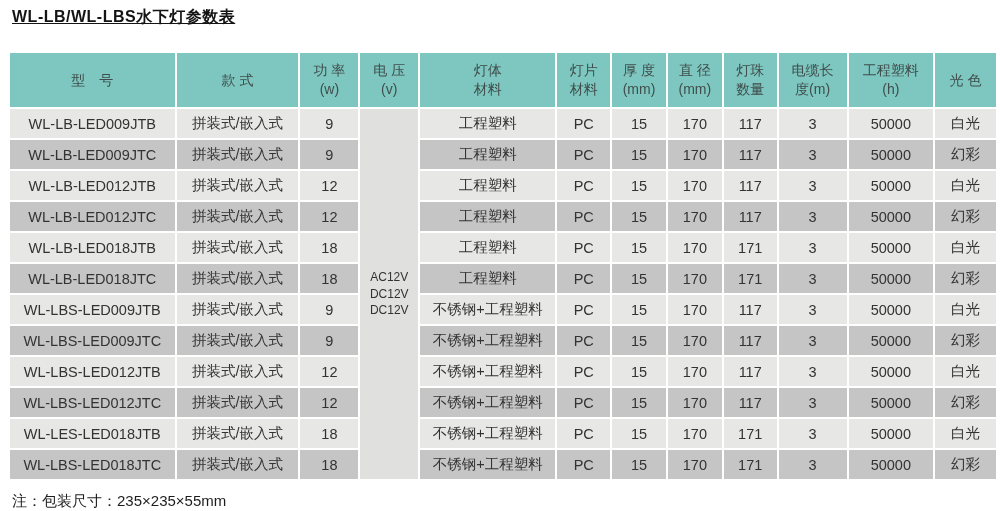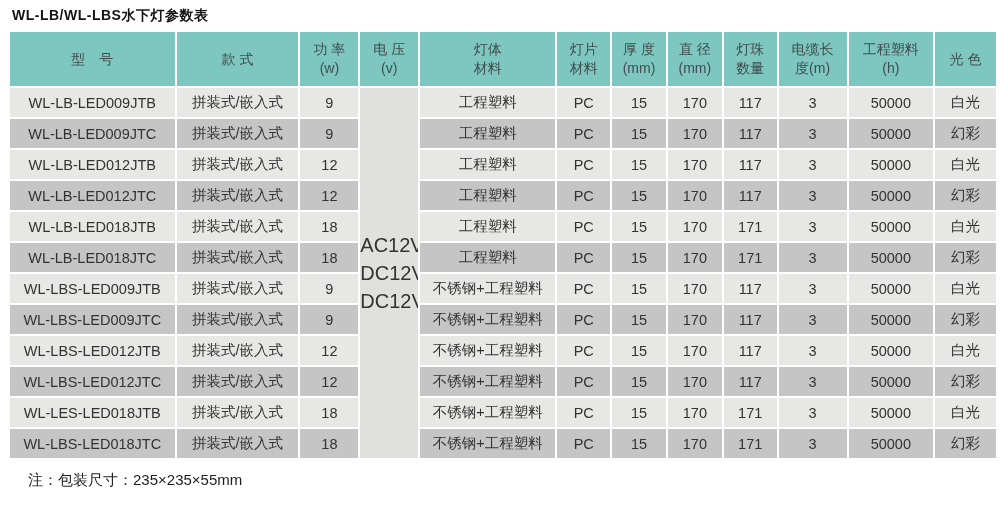--- a/index.html
+++ b/index.html
@@ -14,25 +14,26 @@
   }
   * { box-sizing: border-box; }
   html, body {
     margin: 0; padding: 0;
     width: 1000px; height: 511px;
     background: var(--gap);
     font-family: "Liberation Sans", "DejaVu Sans", sans-serif;
     overflow: hidden;
   }
   .page-title {
-    margin: 7px 0 5px 12px;
-    font-size: 14px;
+    margin: 7px 0 23px 12px;
+    font-size: 16px;
     font-weight: bold;
     color: var(--title-text);
     letter-spacing: 0.5px;
+    text-decoration: underline;
   }
   table.spec-table {
     table-layout: fixed;
     width: 990px;
     margin-left: 8px;
     border-collapse: separate;
     border-spacing: 2px;
     background: var(--gap);
   }
   table.spec-table th {
@@ -54,25 +55,25 @@
     color: var(--cell-text);
     height: 29px;
     padding: 0;
     white-space: pre-line;
     overflow: hidden;
   }
   tr.light td { background: var(--row-light); }
   tr.dark td { background: var(--row-dark); }
   table.spec-table td.voltage {
     background: var(--voltage-bg);
-    font-size: 20px;
+    font-size: 12px;
     line-height: 1.4;
   }
   .footnote {
-    margin: 11px 0 0 28px;
+    margin: 11px 0 0 12px;
     font-size: 15px;
     color: #1d1d1d;
   }
 </style>
 </head>
 <body>
 
 <div class="page-title">WL-LB/WL-LBS水下灯参数表</div>
 
 <table class="spec-table">

